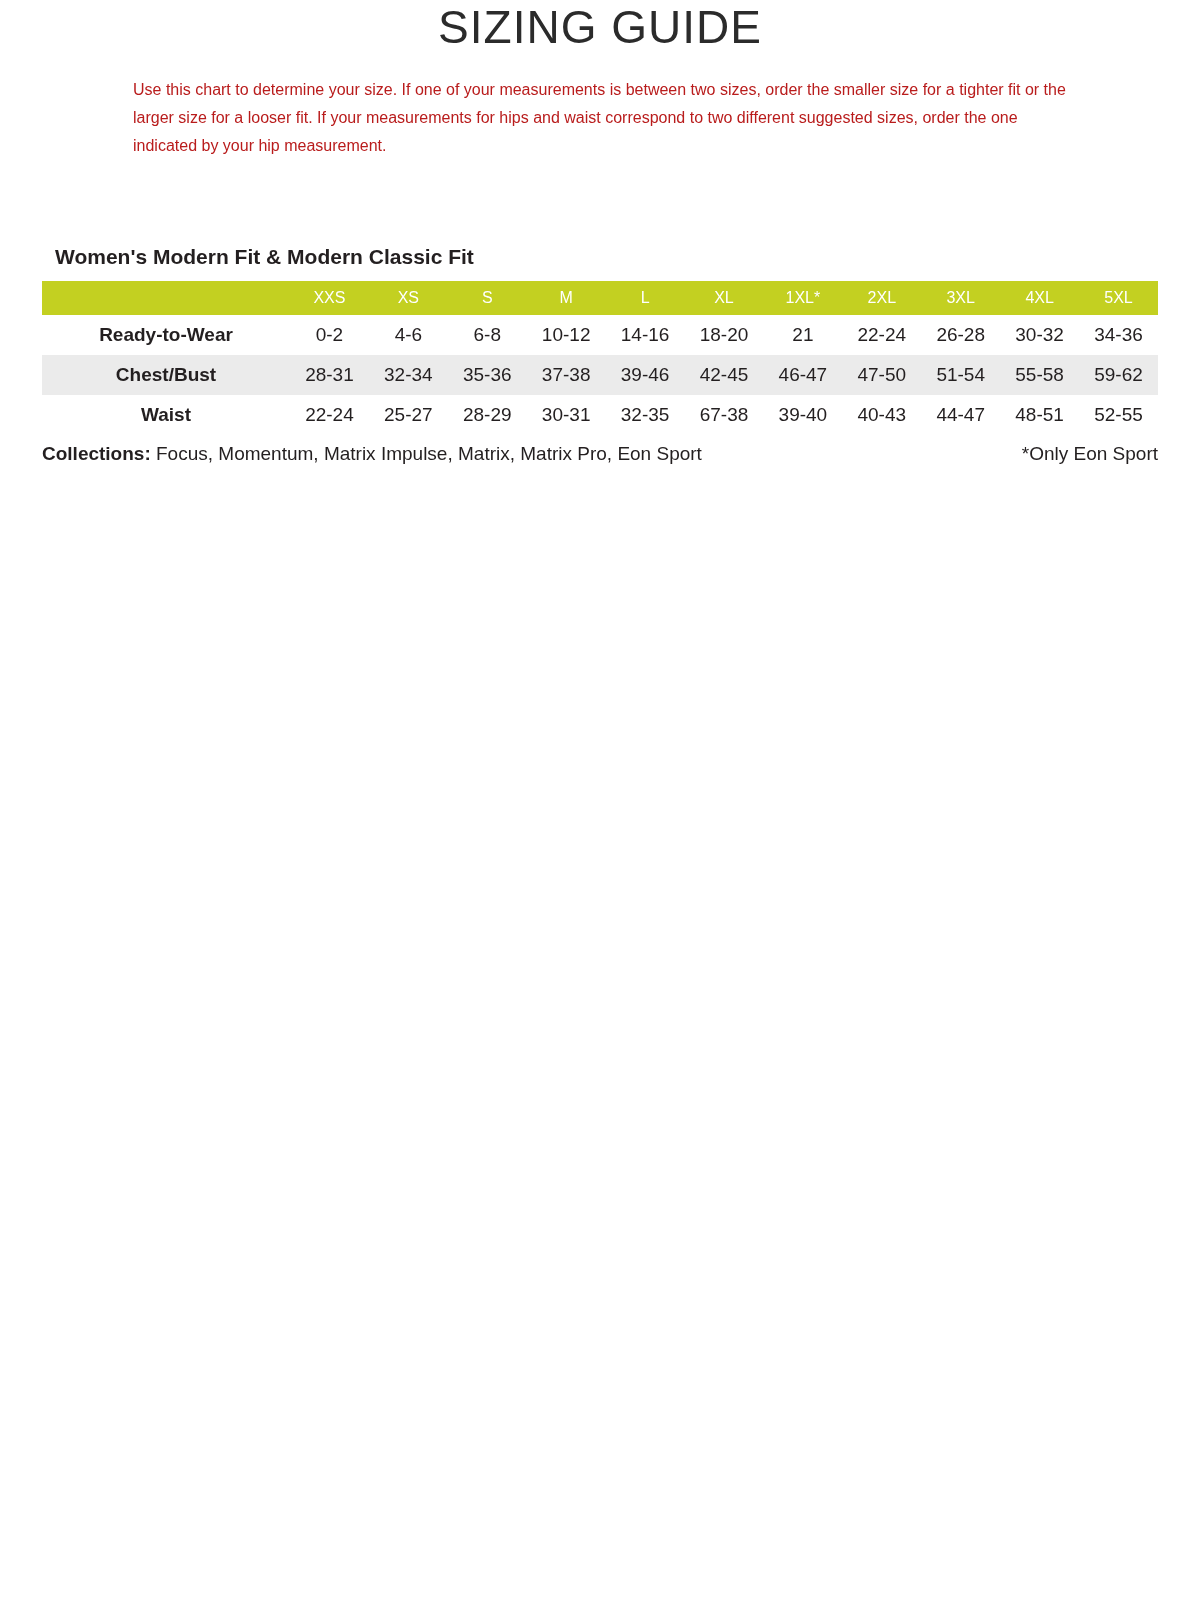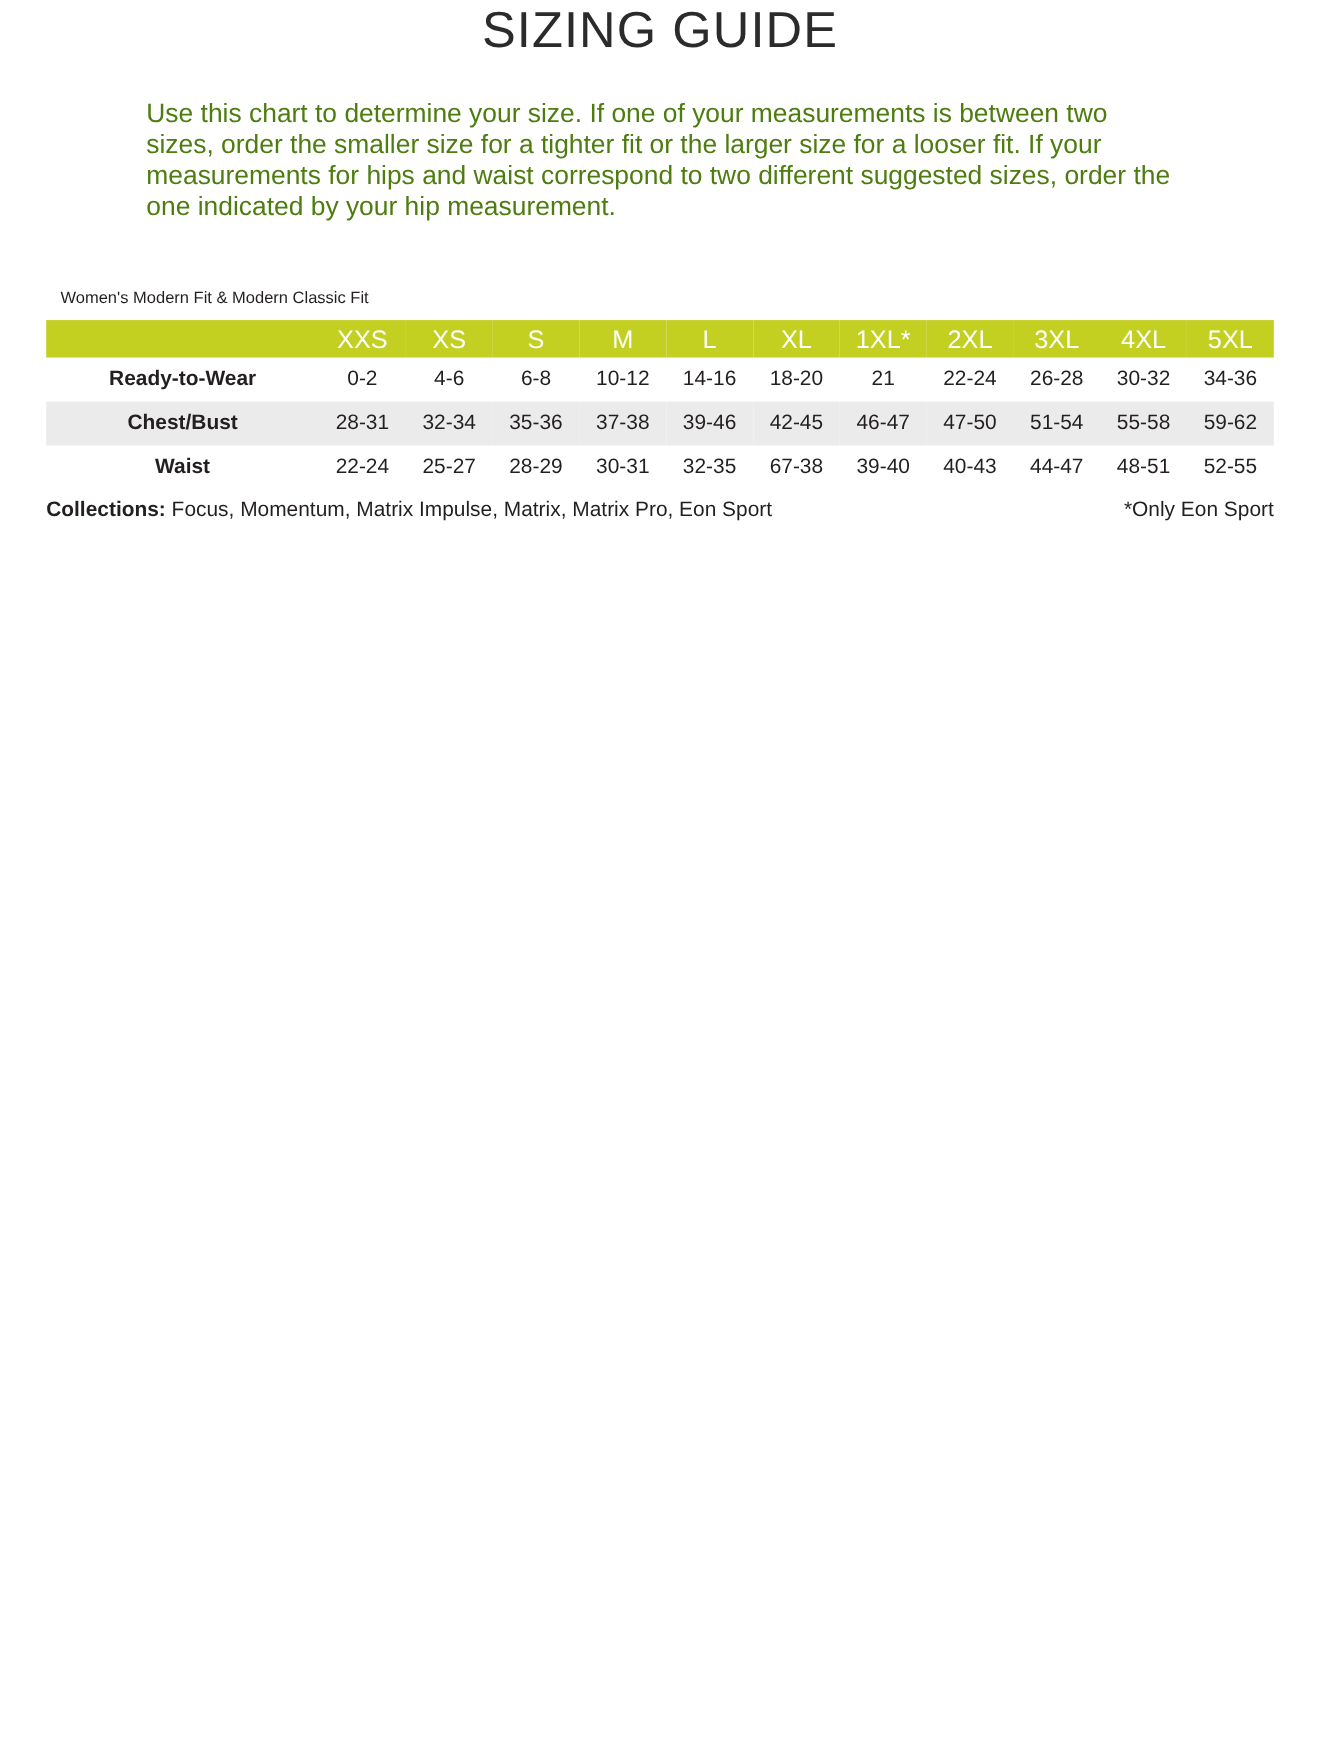--- a/index.html
+++ b/index.html
@@ -18,45 +18,45 @@
   }
   .title {
     text-align: center;
     font-size: 46px;
     font-weight: 400;
     letter-spacing: 1px;
     color: #2b2b2b;
   }
   .intro {
     width: 935px;
-    margin: 36px 0 0 133px;
-    font-size: 24px;
+    margin: 22px 0 0 133px;
+    font-size: 16px;
     line-height: 28px;
-    color: #4d7c0f;
+    color: #b91c1c;
   }
   .section-heading {
-    margin: 60px 0 0 55px;
-    font-size: 15px;
-    font-weight: normal;
+    margin: 85px 0 0 55px;
+    font-size: 21px;
+    font-weight: bold;
     color: #231f20;
   }
   table.sizing {
     width: 1116px;
     margin: 12px auto 0 auto;
     border-collapse: collapse;
     table-layout: fixed;
     text-align: center;
     font-size: 19px;
   }
   table.sizing thead th {
     background: var(--accent, #c3d021);
     color: #ffffff;
     font-weight: 400;
     height: 34px;
-    font-size: 23px;
+    font-size: 16px;
     padding: 0;
   }
   table.sizing tbody tr {
     height: 40px;
     margin-top: 32px;
   }
   table.sizing tbody tr:nth-child(even) {
     background: var(--stripe, #ebebeb);
   }
   table.sizing tbody th.row-label {

